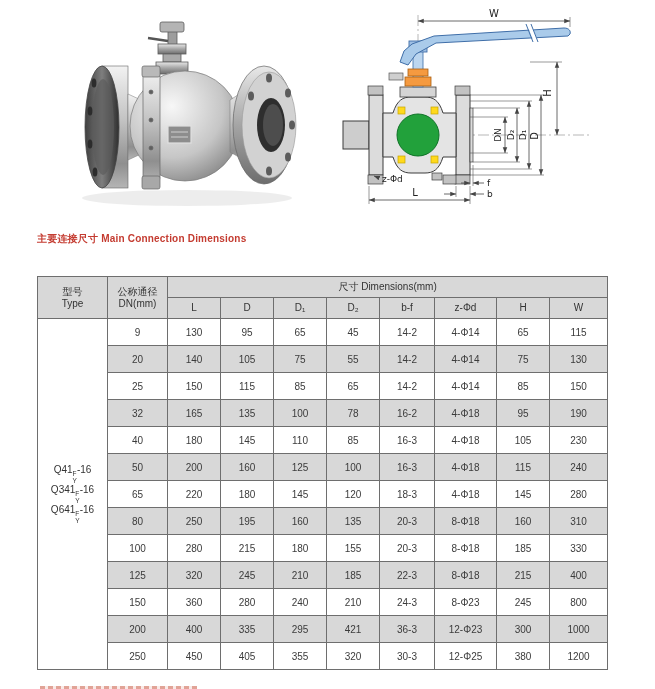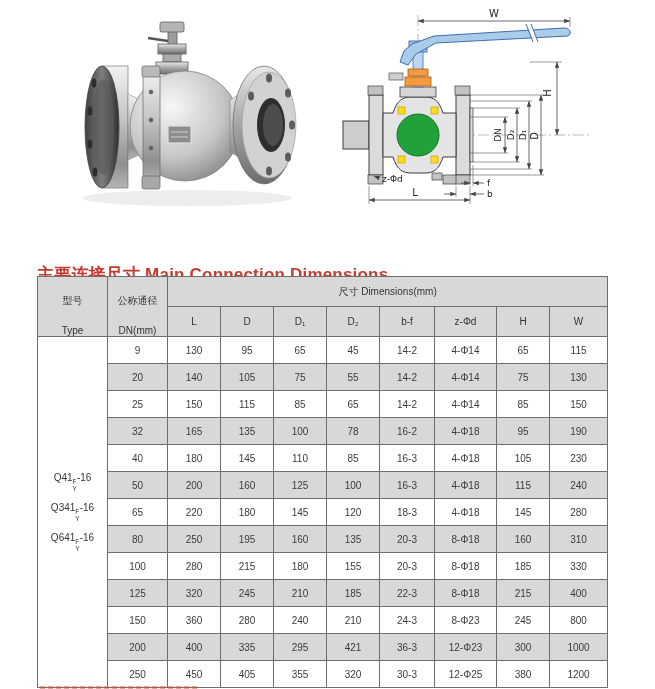--- a/index.html
+++ b/index.html
@@ -7,39 +7,39 @@
     width:655px;height:689px;position:relative;background:#ffffff;
     font-family:"Liberation Sans","DejaVu Sans",sans-serif;overflow:hidden;
   }
   
   .photo-box{position:absolute;left:42px;top:8px;width:278px;height:206px;}
   .drawing-box{position:absolute;left:337px;top:5px;width:315px;height:213px;}
   .photo-box svg,.drawing-box svg{display:block;width:100%;height:100%;}
   svg text{font-family:"DejaVu Sans","Liberation Sans",sans-serif;fill:#222;}
   
   .section-title{
-    position:absolute;left:37px;top:263px;
-    font-size:17px;font-weight:bold;color:#c43b30;letter-spacing:0.2px;
+    position:absolute;left:37px;top:232px;
+    font-size:10px;font-weight:bold;color:#c43b30;letter-spacing:0.2px;
   }
   
   .dim-table{
     position:absolute;left:37px;top:276px;width:570px;
     border-collapse:collapse;table-layout:fixed;
     font-size:10px;color:#3b3b3b;
   }
   .dim-table th,.dim-table td{
     border:1px solid #6e6e6e;text-align:center;vertical-align:middle;
     padding:0;font-weight:normal;
   }
   .dim-table thead th{background:#d8d8d8;height:20px;font-size:10px;color:#333;line-height:1.15;}
   .dim-table tbody td{height:26px;background:#ffffff;}
   .dim-table tbody tr.shaded td{background:#d8d8d8;}
   .dim-table td.type-cell{background:#ffffff !important;}
-  .two-line span{display:block;margin-top:18px;}
-  #type-cell-content{display:flex;flex-direction:column;gap:10px;align-items:center;
+  .two-line span{display:block;}
+  #type-cell-content{display:flex;flex-direction:column;align-items:center;
     font-size:10px;color:#333;}
   .model{white-space:nowrap;}
   .stack{display:inline-flex;flex-direction:column;font-size:6.5px;line-height:6.5px;
     vertical-align:-3px;text-align:left;}
   .sliver{
     position:absolute;left:40px;top:686px;width:157px;height:3px;overflow:hidden;
     background:repeating-linear-gradient(90deg,rgba(201,88,65,0.55) 0 5px,rgba(201,88,65,0.12) 5px 8px);
   }
 </style>
 </head>

